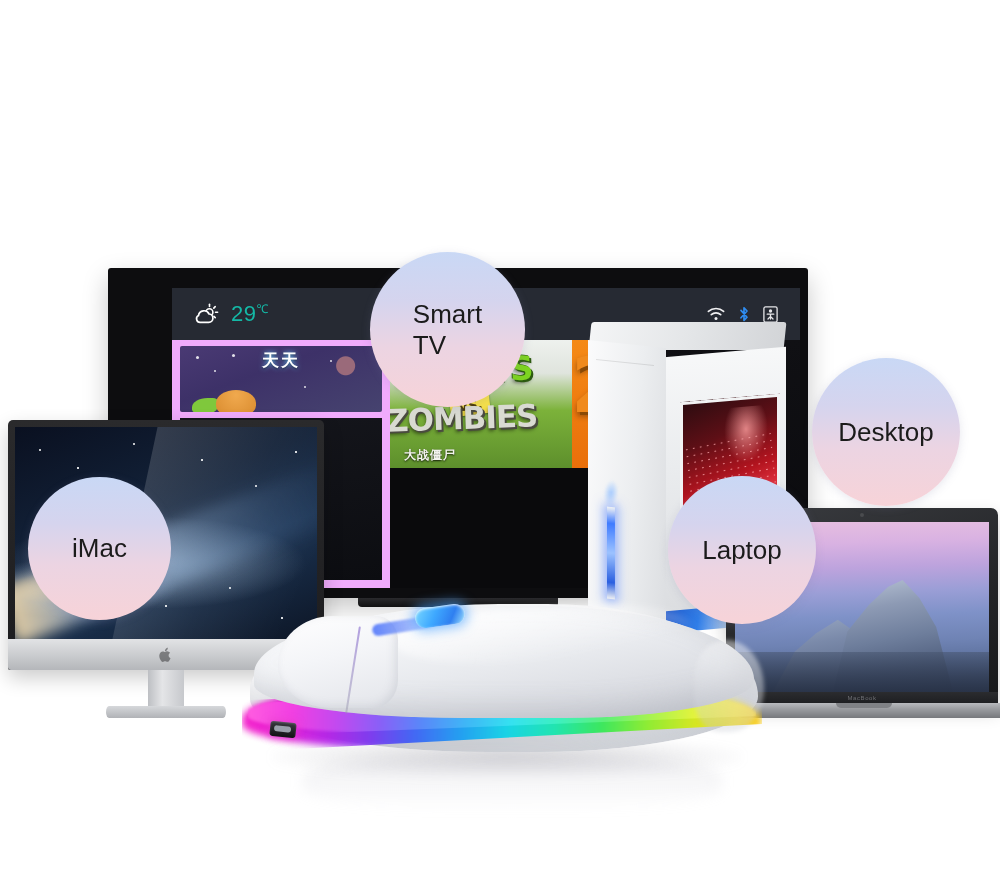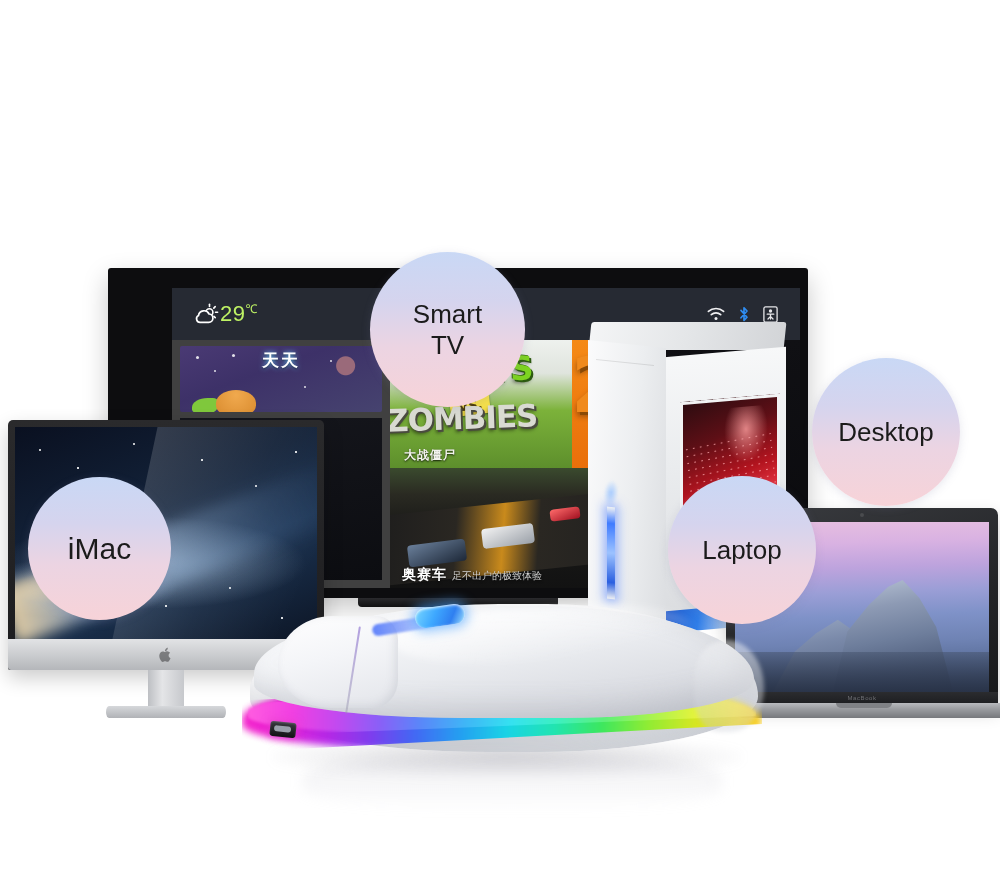--- a/index.html
+++ b/index.html
@@ -32,29 +32,29 @@
   }
   .tv-screen {
     position:absolute; left:64px; top:20px; width:628px; height:300px;
     background:#0a0a0c; overflow:hidden;
   }
   .tv-statusbar {
     position:absolute; left:0; top:0; width:100%; height:52px;
     background:#262a33; display:flex; align-items:center;
   }
   .tv-weather { display:flex; align-items:center; margin-left:22px; }
-  .tv-temp { color:#bef264; font-size:22px; letter-spacing:.5px; }
+  .tv-temp { color:#14b8a6; font-size:22px; letter-spacing:.5px; margin-left:11px; }
   .tv-temp sup { font-size:12px; vertical-align:super; }
   .tv-time { color:#e9eaee; font-size:22px; margin-left:150px; letter-spacing:.5px; }
   .tv-sysicons { margin-left:auto; margin-right:22px; display:flex; align-items:center; gap:13px; }
 
   
   .tv-content { position:absolute; left:0; top:52px; width:100%; height:248px; display:flex; }
   .tile { position:relative; overflow:hidden; }
-  .tile-a { width:218px; height:248px; background:#404040; }
+  .tile-a { width:218px; height:248px; background:#f0abfc; }
   .tile-b { width:242px; height:248px; }
   .tile-c { width:168px; height:248px; background:#101014; }
 
   
   .game1 {
     position:absolute; left:8px; top:6px; width:202px; height:66px;
     background:
       radial-gradient(circle at 82% 30%, #9a6a7a 0 9px, transparent 10px),
       linear-gradient(160deg,#4a3a74 0%,#3d3168 40%,#46436f 100%);
     border-radius:2px; overflow:hidden;
@@ -276,28 +276,28 @@
   .mb-notch {
     position:absolute; left:50%; top:195px; margin-left:-28px; width:56px; height:5px;
     background:#808286; border-radius:0 0 6px 6px;
   }
 
   
   .bubble {
     position:absolute; border-radius:50%;
     background:linear-gradient(180deg,#c9d8f5 0%,#d5d4ee 32%,#ecd4e2 62%,#f7d3d8 100%);
     display:flex; align-items:center; justify-content:center;
-    color:#1b1b1b; text-align:center; line-height:1.18;
+    color:#1b1b1b; line-height:1.18;
     font-family:"Liberation Sans", sans-serif;
     box-shadow:0 2px 10px rgba(120,120,160,.18);
   }
   #bubble-smarttv { left:370px; top:252px; width:155px; height:155px; font-size:26px; }
   #bubble-desktop { left:812px; top:358px; width:148px; height:148px; font-size:26px; }
   #bubble-laptop  { left:668px; top:476px; width:148px; height:148px; font-size:26px; }
-  #bubble-imac    { left:28px;  top:477px; width:143px; height:143px; font-size:30px; }
+  #bubble-imac    { left:28px;  top:477px; width:143px; height:143px; font-size:26px; }
 
   
   #mouse { position:absolute; left:232px; top:586px; width:540px; height:210px; }
   .m-shadow {
     position:absolute; left:40px; top:150px; width:470px; height:42px;
     background:radial-gradient(ellipse at 50% 50%, rgba(110,110,120,.30) 0%, rgba(140,140,150,.12) 52%, transparent 76%);
     filter:blur(5px);
   }
   .m-reflect {
     position:absolute; left:70px; top:168px; width:420px; height:58px;
@@ -449,29 +449,20 @@
 
           <div class="tile tile-b">
             <div class="pvz">
               <div class="pvz-orange"></div>
               <div class="pvz-title">PLANTS</div>
               <div class="pvz-vs">VS.</div>
               <div class="pvz-title2">ZOMBIES</div>
               <div class="pvz-2">2</div>
               <div class="pvz-cn">大战僵尸</div>
             </div>
-            <div class="race">
-              <div class="race-track"></div>
-              <span class="race-car" style="left:18px;top:74px;width:58px;height:22px;background:linear-gradient(160deg,#6a7f9a,#1d2838);transform:rotate(-7deg);"></span>
-              <span class="race-car" style="left:92px;top:58px;width:52px;height:20px;background:linear-gradient(160deg,#f2f2f2,#9aa0a8);transform:rotate(-7deg);"></span>
-              <span class="race-car" style="left:160px;top:40px;width:30px;height:12px;background:linear-gradient(160deg,#ff6b6b,#a01020);transform:rotate(-7deg);"></span>
-              <div class="race-cn">
-                <span>奥赛车</span><small>足不出户的极致体验</small>
-              </div>
-            </div>
           </div>
 
           <div class="tile tile-c">
             <div class="tile-c-inner"></div>
           </div>
 
         </div>
       </div>
       <div class="tv-foot"></div>
     </div>

